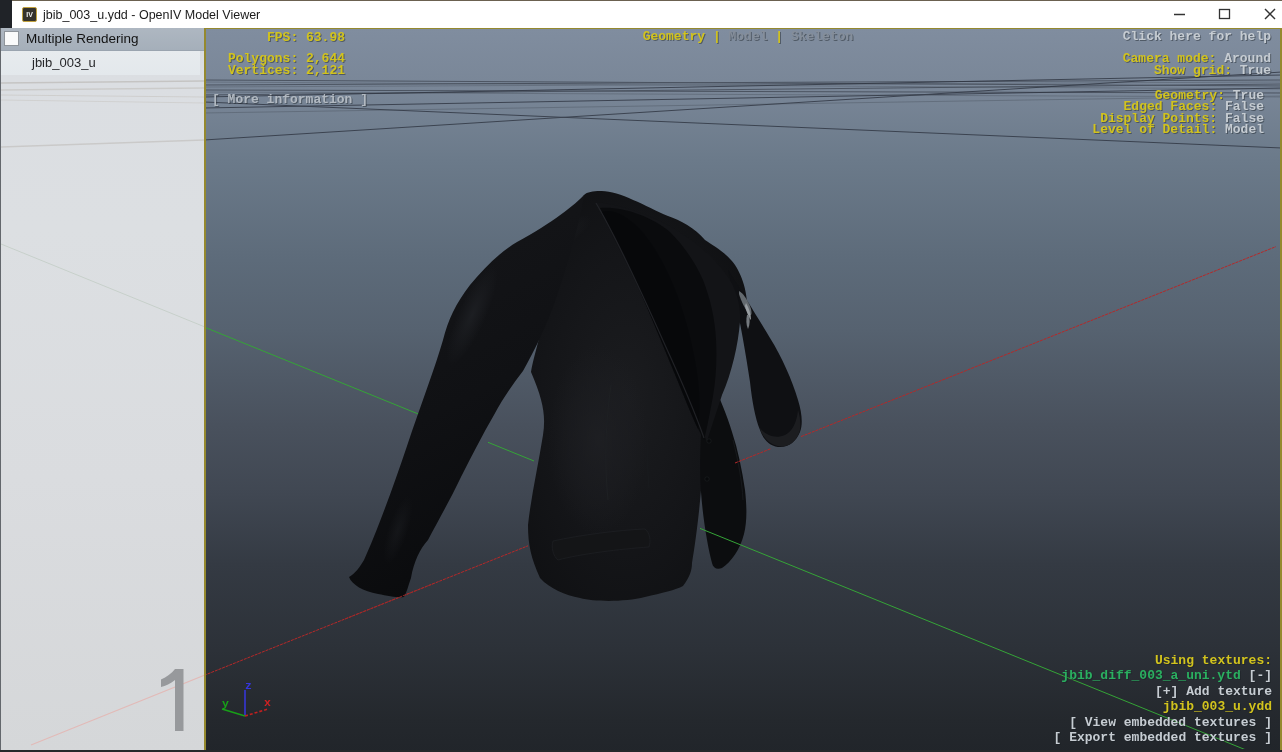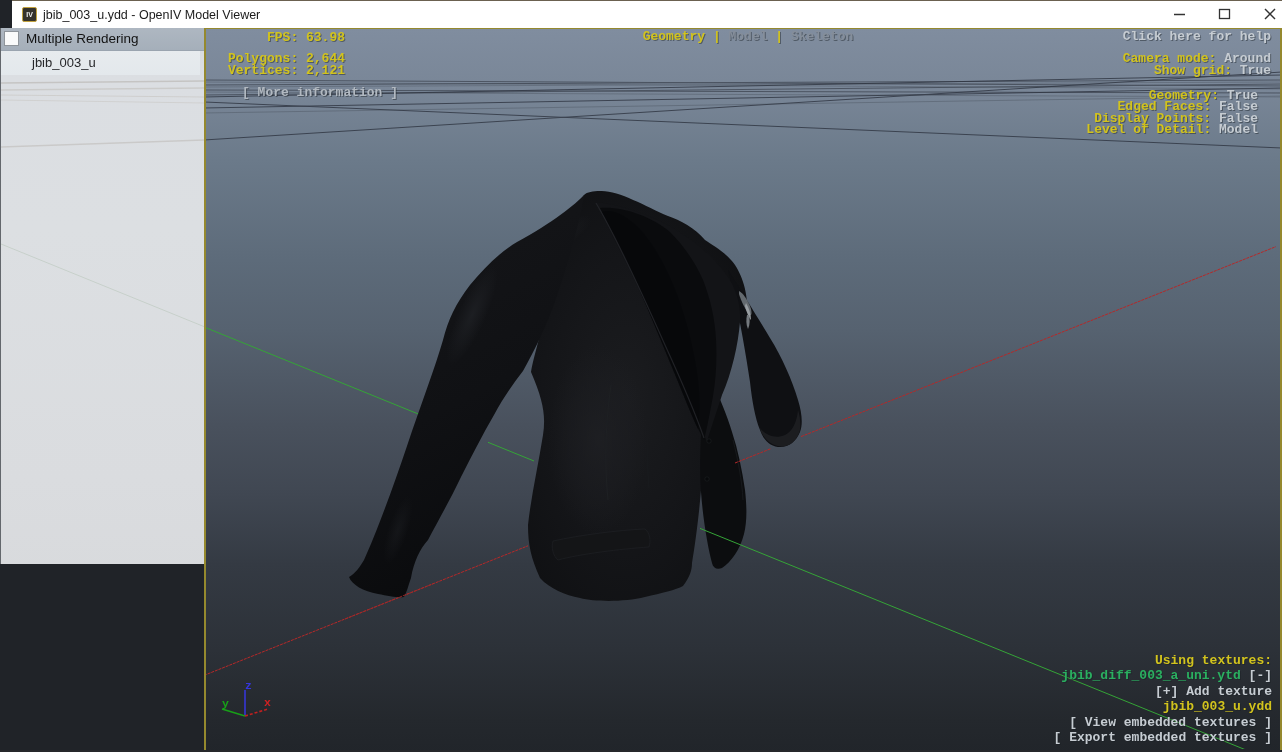--- a/index.html
+++ b/index.html
@@ -4,21 +4,21 @@
 <style>
   * { margin:0; padding:0; box-sizing:border-box; }
   html,body { width:1282px; height:752px; overflow:hidden; background:#202328; }
   body { font-family:"Liberation Sans", sans-serif; position:relative; }
   #titlebar { position:absolute; left:12px; top:0; width:1282px; height:28px;
     background:#ffffff; border-top:1px solid #6b6150; }
   #appicon { position:absolute; left:10px; top:6px; width:15px; height:15px;
     background:#35322b; border:1px solid #c2a23e; border-radius:2px;
     color:#f2f2f2; font-size:7px; font-weight:bold; text-align:center; line-height:13px; }
   #title { position:absolute; left:31px; top:7px; font-size:12.5px; color:#1b1b1b; }
-  #sidebar { position:absolute; left:0; top:28px; width:204px; height:536px;
+  #sidebar { position:absolute; left:0; top:28px; width:204px; height:724px;
     border-left:1px solid #63676c;
     background:linear-gradient(to bottom,#d7dade 0px,#dbdee2 50px,#dcdfe2 200px,#dadcdf 450px,#d5d7d9 724px); overflow:hidden; }
   #mr-row { position:absolute; left:0; top:0; width:204px; height:23px;
     background:linear-gradient(to bottom,#aeb7c1,#a5afba); border-bottom:1px solid #9aa4af; }
   #mr-check { position:absolute; left:3px; top:3px; width:15px; height:15px;
     background:#fafbfb; border:1.5px solid #8f959b; }
   #mr-label { position:absolute; left:25px; top:3px; font-size:13.5px; color:#121212; }
   #sel-row { position:absolute; left:0; top:23px; width:199px; height:24px;
     background:linear-gradient(to bottom,#e7ebee,#e3e8ec); }
   #sel-label { position:absolute; left:8px; top:27px; font-size:13px; color:#26272a;padding-left:23px; }
@@ -224,27 +224,27 @@
       <g font-family="Liberation Mono, monospace" font-size="11.5" font-weight="bold">
         <text x="245" y="689" fill="#3535e0">z</text>
         <text x="222" y="707" fill="#18a018">y</text>
         <text x="264" y="706" fill="#d02222">x</text>
       </g>
     </svg>
   </div>
 
   <div class="ov y" style="left:208px; top:32px; width:137px; text-align:right;">FPS: 63.98</div>
   <div class="ov y" style="left:208px; top:53px; width:137px; text-align:right;">Polygons: 2,644<br>Vertices: 2,121</div>
-  <div class="ov dim" style="left:212px; top:87px;margin-left:30px;">[ More information ]</div>
+  <div class="ov dim" style="left:212px; top:94px;">[ More information ]</div>
 
   <div class="ov" style="left:603px; top:31px; width:290px; text-align:center;"><span class="y">Geometry</span><span class="y"> | </span><span class="gr2">Model</span><span class="y"> | </span><span class="gr2">Skeleton</span></div>
 
   <div class="ov v" style="right:11px; top:31px; text-align:right;">Click here for help</div>
   <div class="ov" style="right:11px; top:53px; text-align:right;margin-left:40px;"><span class="y">Camera mode:</span><span class="v"> Around</span><br><span class="y">Show grid:</span><span class="v"> True</span></div>
-  <div class="ov" style="right:24px; top:89.5px; text-align:right;"><span class="y">Geometry:</span><span class="v"> True</span><br><span class="y">Edged Faces:</span><span class="v"> False</span><br><span class="y">Display Points:</span><span class="v"> False</span><br><span class="y">Level of Detail:</span><span class="v"> Model</span></div>
+  <div class="ov" style="right:18px; top:89.5px; text-align:right;"><span class="y">Geometry:</span><span class="v"> True</span><br><span class="y">Edged Faces:</span><span class="v"> False</span><br><span class="y">Display Points:</span><span class="v"> False</span><br><span class="y">Level of Detail:</span><span class="v"> Model</span></div>
 
   <div class="ov" style="right:10px; top:653px; text-align:right; line-height:15.4px;"><span class="y">Using textures:</span><br><span class="g">jbib_diff_003_a_uni.ytd</span><span class="v"> [-]</span><br><span class="v">[+] Add texture</span><br><span class="y">jbib_003_u.ydd</span><br><span class="v">[ View embedded textures ]</span><br><span class="v">[ Export embedded textures ]</span></div>
 
   <div id="sidebar">
     <svg width="204" height="724" viewBox="0 0 204 724">
       <line x1="0" y1="55" x2="204" y2="53" stroke="#c3c2c0" stroke-width="1.6" opacity="0.9"></line>
       <line x1="0" y1="62" x2="204" y2="60" stroke="#c8c7c5" stroke-width="1.4" opacity="0.8"></line>
       <line x1="0" y1="67" x2="204" y2="69" stroke="#cccbc9" stroke-width="1.2" opacity="0.8"></line>
       <line x1="0" y1="72" x2="204" y2="75" stroke="#cccbc9" stroke-width="1" opacity="0.7"></line>
       <line x1="0" y1="119" x2="204" y2="112" stroke="#c6c5c3" stroke-width="1.4" opacity="0.8"></line>

